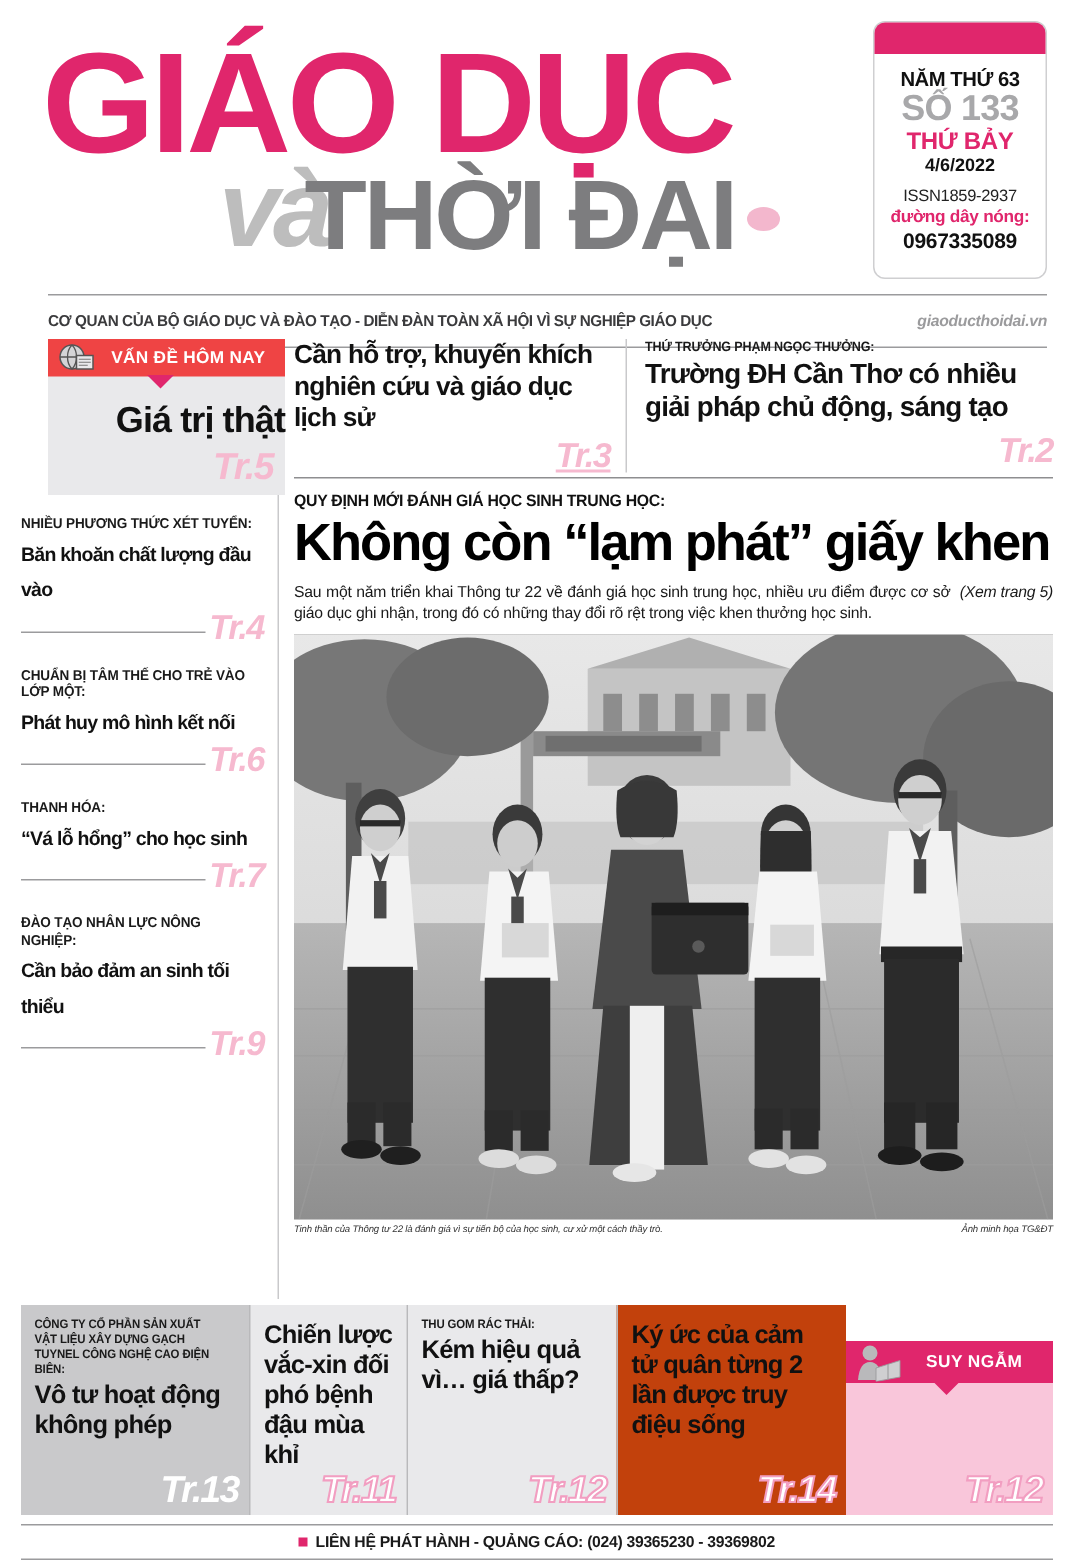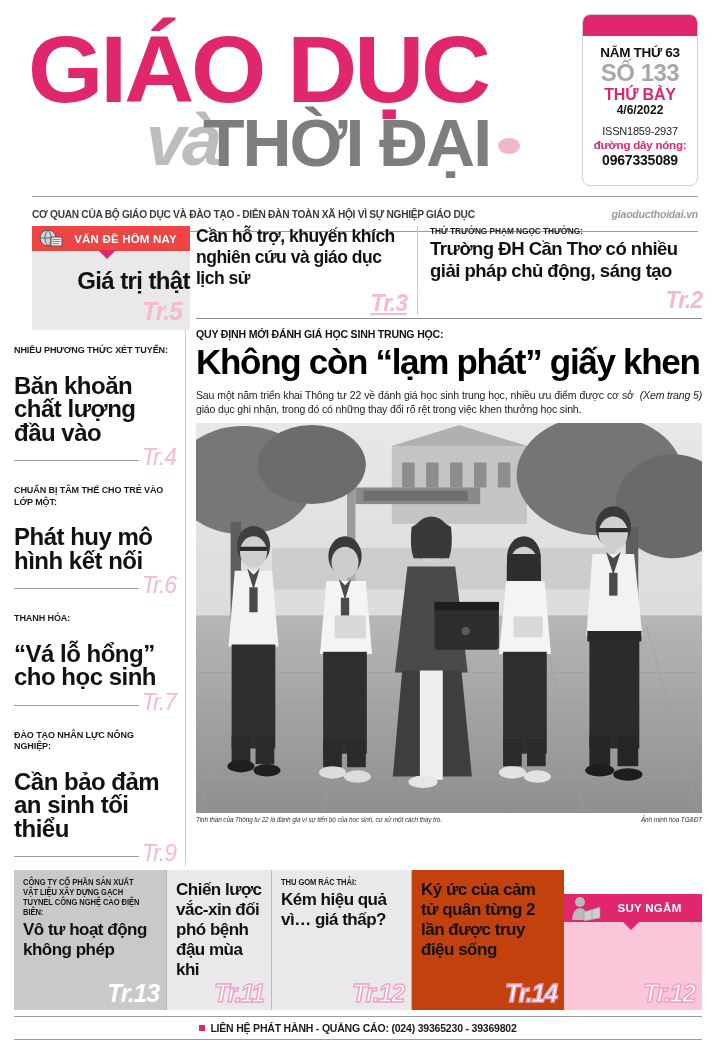--- a/index.html
+++ b/index.html
@@ -243,41 +243,41 @@
     font-size: 9.5px;
     font-weight: bold;
     color: #1a1a1a;
     line-height: 11.5px;
     letter-spacing: -0.1px;
     text-transform: uppercase;
     transform: scaleX(0.95);
     transform-origin: left center;
   }
   .side-title {
-    margin-top: 18px;
-    font-size: 24px;
+    margin-top: 2px;
+    font-size: 13px;
     font-weight: bold;
     color: #111;
     line-height: 23.5px;
     letter-spacing: -0.5px;
   }
   .side-foot {
     display: flex;
     align-items: flex-end;
     margin-top: 1px;
   }
   .side-rule {
     flex: 1;
     border-bottom: 1px solid #9b9b9d;
     margin-bottom: 9px;
     margin-right: 3px;
   }
   .side-page {
     font-size: 23px;
-    font-weight: normal;
+    font-weight: bold;
     font-style: italic;
     color: #f6b9cf;
     line-height: 25px;
     letter-spacing: -1px;
   }
 
   
   .main-col {
     position: absolute;
     left: 196px; top: 0;

